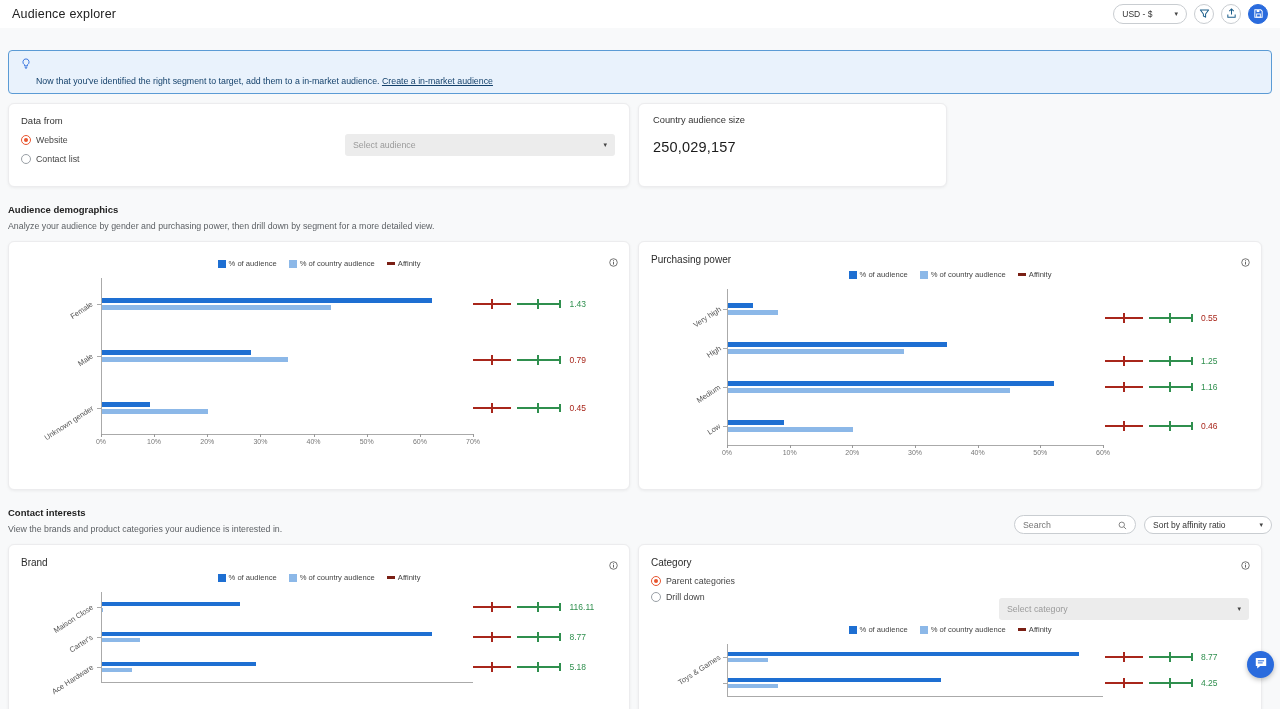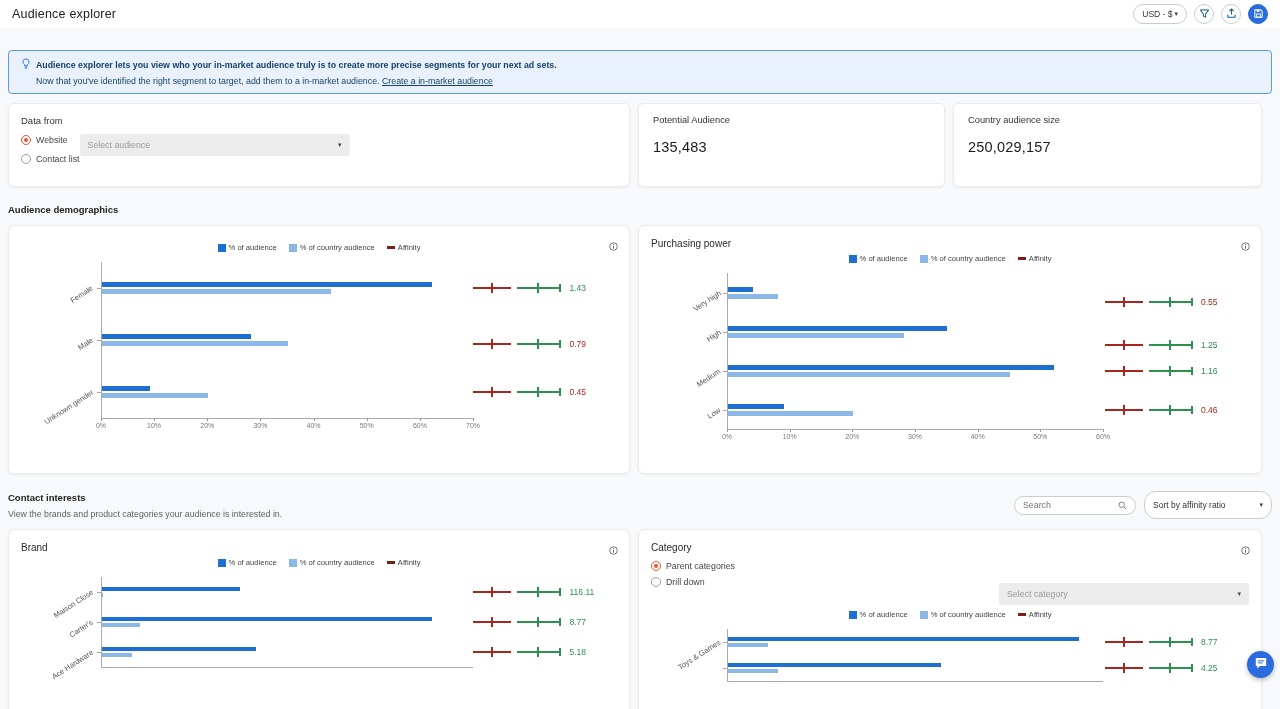--- a/index.html
+++ b/index.html
@@ -2,39 +2,39 @@
 <html><head>
 <meta charset="utf-8">
 <style>
   * { margin:0; padding:0; box-sizing:border-box; }
   html,body { width:1280px; height:709px; overflow:hidden; background:#f8f9fa;
     font-family:"Liberation Sans", sans-serif; color:#222; }
   .topbar { height:28px; background:#fff; display:flex; align-items:center;
     justify-content:space-between; padding:0 12px; }
   .page-title { font-size:12.5px; font-weight:500; letter-spacing:.2px; }
   .hdr-right { display:flex; align-items:center; gap:7px; }
-  .pill-select { display:flex; align-items:center; gap:2px; border:1px solid #c9cdd1;
+  .pill-select { display:flex; align-items:center; gap:22px; border:1px solid #c9cdd1;
     border-radius:12px; height:20px; padding:0 8px; font-size:8.5px; color:#333;
     background:#fff; cursor:pointer; }
   .caret { font-size:7px; color:#444; }
   .icon-btn { width:20px; height:20px; border-radius:50%; border:1px solid #c9cdd1;
     background:#fff; display:flex; align-items:center; justify-content:center; cursor:pointer; }
   .icon-btn.filled { background:#2a6bdd; border-color:#2a6bdd; }
 
   .banner { margin:22px 8px 0 8px; background:#e9f2fc; border:1px solid #5b9bd5;
     border-radius:4px; padding:7px 12px; }
   .b-line1 { font-size:8.8px; font-weight:bold; color:#14416b; display:flex; align-items:center; gap:5px; }
   .b-line2 { font-size:8.8px; color:#14416b; margin-top:5px; padding-left:15px; }
   .b-link { color:#14416b; text-decoration:underline; cursor:pointer; }
 
   .row { display:flex; gap:8px; padding:0 8px; }
   .card { background:#fff; border:1px solid #ececee; border-radius:6px;
     box-shadow:0 1px 3px rgba(0,0,0,.06); }
   .cards-top { margin-top:9px; }
-  .card-datafrom { width:622px; height:84px; padding:11px 12px; display:flex; }
+  .card-datafrom { width:622px; height:84px; padding:11px 12px; display:flex; justify-content:space-between; }
   .df-label { font-size:9.5px; color:#333; }
   .radio-row { display:flex; align-items:center; gap:5px; margin-top:9px; cursor:pointer; }
   .radio { width:10px; height:10px; border-radius:50%; border:1px solid #9aa0a6; position:relative; background:#fff; }
   .radio.sel { border-color:#e8552f; }
   .radio.sel::after { content:""; position:absolute; left:2px; top:2px; width:4px; height:4px;
     border-radius:50%; background:#e8552f; }
   .radio-label { font-size:8.8px; color:#444; }
   .dd-disabled { background:#ececec; border-radius:3px; height:22px; display:flex; align-items:center;
     justify-content:space-between; padding:0 8px; font-size:8.8px; color:#9a9a9a; }
   .df-select { width:270px; align-self:center; margin-right:2px; cursor:default; }
@@ -44,21 +44,21 @@
   .stat-value { font-size:14.5px; color:#1b1b1b; margin-top:14px; letter-spacing:.2px; }
 
   .section-head { margin:17px 8px 0 8px; display:flex; justify-content:space-between; align-items:flex-end; }
   .sh-title { font-size:9.5px; font-weight:bold; color:#222; }
   .sh-sub { font-size:8.8px; color:#5b5f63; margin-top:6px; }
   .sh-controls { display:flex; gap:8px; align-items:center; }
   .search-pill { width:122px; height:19px; border:1px solid #c9cdd1; border-radius:12px; background:#fff;
     display:flex; align-items:center; padding:0 8px; gap:0; }
   .search-pill input { border:none; outline:none; flex:1; font-size:8.8px; min-width:0;
     font-family:"Liberation Sans", sans-serif; color:#333; background:transparent; }
-  .sort-pill { width:128px; height:28px; justify-content:space-between; }
+  .sort-pill { width:128px; height:18px; justify-content:space-between; }
 
   .charts-row { margin-top:10px; }
   .chart-card { position:relative; padding:12px; }
   .chart-card.g1 { width:622px; height:249px; }
   .chart-card.g2 { width:624px; height:249px; }
   .chart-card.b1 { width:622px; height:240px; }
   .chart-card.b2 { width:624px; height:240px; }
   .cc-title { font-size:10px; color:#2b2b2b; }
   .info-ic { position:absolute; right:11px; top:11px; cursor:pointer; }
 
@@ -133,21 +133,20 @@
 </div>
 
 <div class="banner">
   <div class="b-line1">
     <span>
       <svg width="10" height="11" viewBox="0 0 10 11" fill="none" stroke="#2a6bdd" stroke-width="0.9">
           <path d="M5 .9a3.1 3.1 0 0 1 1.5 5.8v1.1H3.5V6.7A3.1 3.1 0 0 1 5 .9z"></path>
           <path d="M3.7 9.2h2.6M4.2 10.2h1.6"></path>
         </svg>
     </span>
-    <span>Audience explorer lets you view who your in-market audience truly is to create more precise segments for your next ad sets.</span>
   </div>
   <div class="b-line2">
     <span>Now that you've identified the right segment to target, add them to a in-market audience.</span>
     <span class="b-link">Create a in-market audience</span>
   </div>
 </div>
 
 <div class="row cards-top">
   <div class="card card-datafrom">
     <div>
@@ -159,33 +158,30 @@
       <div class="radio-row">
         <span class="radio"></span>
         <span class="radio-label">Contact list</span>
       </div>
     </div>
     <div class="dd-disabled df-select">
       <span>Select audience</span>
       <span class="caret">▾</span>
     </div>
   </div>
-  <div class="card card-stat s1">
-    <div class="stat-label">Potential Audience</div>
-    <div class="stat-value">135,483</div>
-  </div>
   <div class="card card-stat s2">
     <div class="stat-label">Country audience size</div>
     <div class="stat-value">250,029,157</div>
   </div>
 </div>
 
 <div class="section-head">
   <div>
     <div class="sh-title">Audience demographics</div>
+    <div class="sh-sub">Analyze your audience by gender and purchasing power, then drill down by segment for a more detailed view.</div>
   </div>
 </div>
 
 <div class="row charts-row">
   <div class="card chart-card g1">
     <span class="info-ic">
       <svg width="9" height="9" viewBox="0 0 10 10">
           <circle cx="5" cy="5" r="4.2" fill="none" stroke="#555" stroke-width="0.9"></circle>
           <rect x="4.5" y="4.3" width="1" height="3" fill="#555"></rect>
           <rect x="4.5" y="2.5" width="1" height="1.1" fill="#555"></rect>

